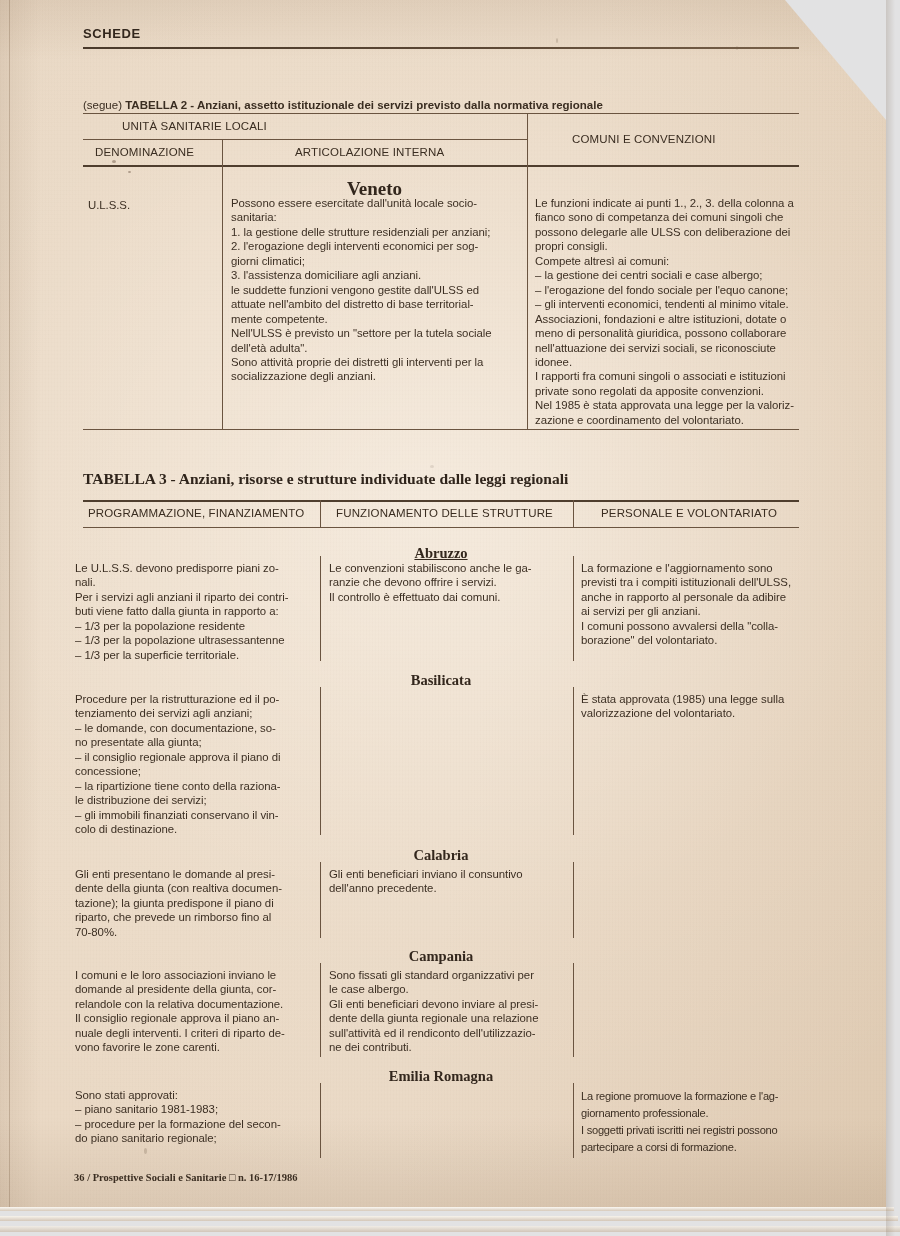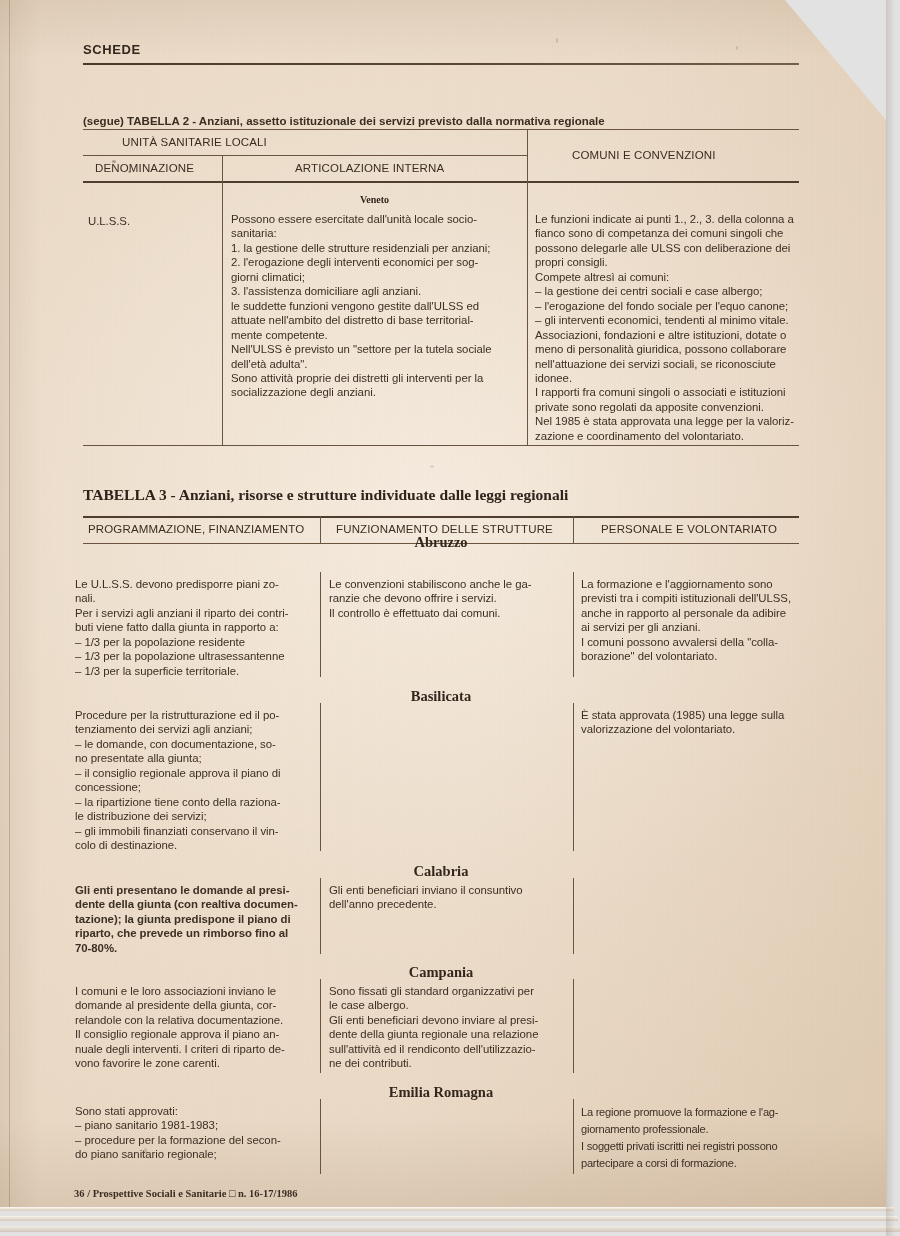--- a/index.html
+++ b/index.html
@@ -82,21 +82,20 @@
   }
   
   .speck { position: absolute; background: rgba(90,70,52,.42); border-radius: 50%; pointer-events:none; }
 
   
   #content {
     position: absolute;
     left: 0; top: 0;
     width: 886px; height: 910px;
     color: #3b2e22;
-    margin-top: 16px;
   }
 
   
   .running-head {
     position: absolute;
     left: 83px; top: 26px;
     font-size: 13px;
     font-weight: bold;
     letter-spacing: .6px;
     color: #33271d;
@@ -109,21 +108,21 @@
   }
 
   
   .cap2 {
     position: absolute;
     left: 83px; top: 99px;
     font-size: 11.5px;
     color: #3a2d21;
     white-space: nowrap;
   }
-  .cap2 .segue { font-weight: bold; }
+  .cap2 .segue { font-weight: normal; }
   .cap2 .strong { font-weight: bold; }
 
   
   .rule {
     position: absolute;
     background: #6a5440;
     height: 1px;
   }
   .rule.thick { height: 2px; background: #4f3e2e; }
   .vrule {
@@ -143,21 +142,21 @@
 
   
   .region {
     position: absolute;
     font-family: "Liberation Serif", serif;
     font-weight: bold;
     font-size: 14.5px;
     color: #33271d;
     text-align: center;
   }
-  .region.big { font-size: 10px; text-align: center; }
+  .region.big { font-size: 19px; text-align: center; }
 
   
   .tb {
     position: absolute;
     font-size: 11.4px;
     line-height: 14.45px;
     color: #3c2f23;
     white-space: pre-line;
     letter-spacing: -0.05px;
   }
@@ -258,21 +257,21 @@
       <div class="rule thick" style="left:83px;top:500px;width:716px;"></div>
       <div class="rule" style="left:83px;top:527px;width:716px;"></div>
 
       <div class="hcell" style="left:88px;top:507px;">PROGRAMMAZIONE, FINANZIAMENTO</div>
       <div class="hcell" style="left:336px;top:507px;">FUNZIONAMENTO DELLE STRUTTURE</div>
       <div class="hcell" style="left:601px;top:507px;">PERSONALE E VOLONTARIATO</div>
 
       <div class="vrule" style="left:320px;top:500px;height:27px;"></div>
       <div class="vrule" style="left:573px;top:500px;height:27px;"></div>
 
-      <div class="region" style="left:83px;top:518px;width:716px;">Abruzzo</div>
+      <div class="region" style="left:83px;top:545px;width:716px;text-decoration:underline;">Abruzzo</div>
       <div class="tb just" style="left:75px;top:561px;width:238px;">Le U.L.S.S. devono predisporre piani zo-
 nali.
 Per i servizi agli anziani il riparto dei contri-
 buti viene fatto dalla giunta in rapporto a:
 – 1/3 per la popolazione residente
 – 1/3 per la popolazione ultrasessantenne
 – 1/3 per la superficie territoriale.</div>
       <div class="tb just" style="left:581px;top:561px;width:218px;">La formazione e l'aggiornamento sono
 previsti tra i compiti istituzionali dell'ULSS,
 anche in rapporto al personale da adibire
@@ -295,21 +294,21 @@
 – la ripartizione tiene conto della raziona-
 le distribuzione dei servizi;
 – gli immobili finanziati conservano il vin-
 colo di destinazione.</div>
       <div class="tb just" style="left:581px;top:692px;width:218px;">È stata approvata (1985) una legge sulla
 valorizzazione del volontariato.</div>
       <div class="vrule" style="left:320px;top:687px;height:148px;"></div>
       <div class="vrule" style="left:573px;top:687px;height:148px;"></div>
 
       <div class="region" style="left:83px;top:847px;width:716px;">Calabria</div>
-      <div class="tb just" style="left:75px;top:867px;width:238px;font-weight:bold;">Gli enti presentano le domande al presi-
+      <div class="tb just" style="left:75px;top:867px;width:238px;">Gli enti presentano le domande al presi-
 dente della giunta (con realtiva documen-
 tazione); la giunta predispone il piano di
 riparto, che prevede un rimborso fino al
 70-80%.</div>
       <div class="tb just" style="left:329px;top:867px;width:236px;">Gli enti beneficiari inviano il consuntivo
 dell'anno precedente.</div>
       <div class="tb just" style="left:581px;top:867px;width:218px;"></div>
       <div class="vrule" style="left:320px;top:862px;height:76px;"></div>
       <div class="vrule" style="left:573px;top:862px;height:76px;"></div>
 

